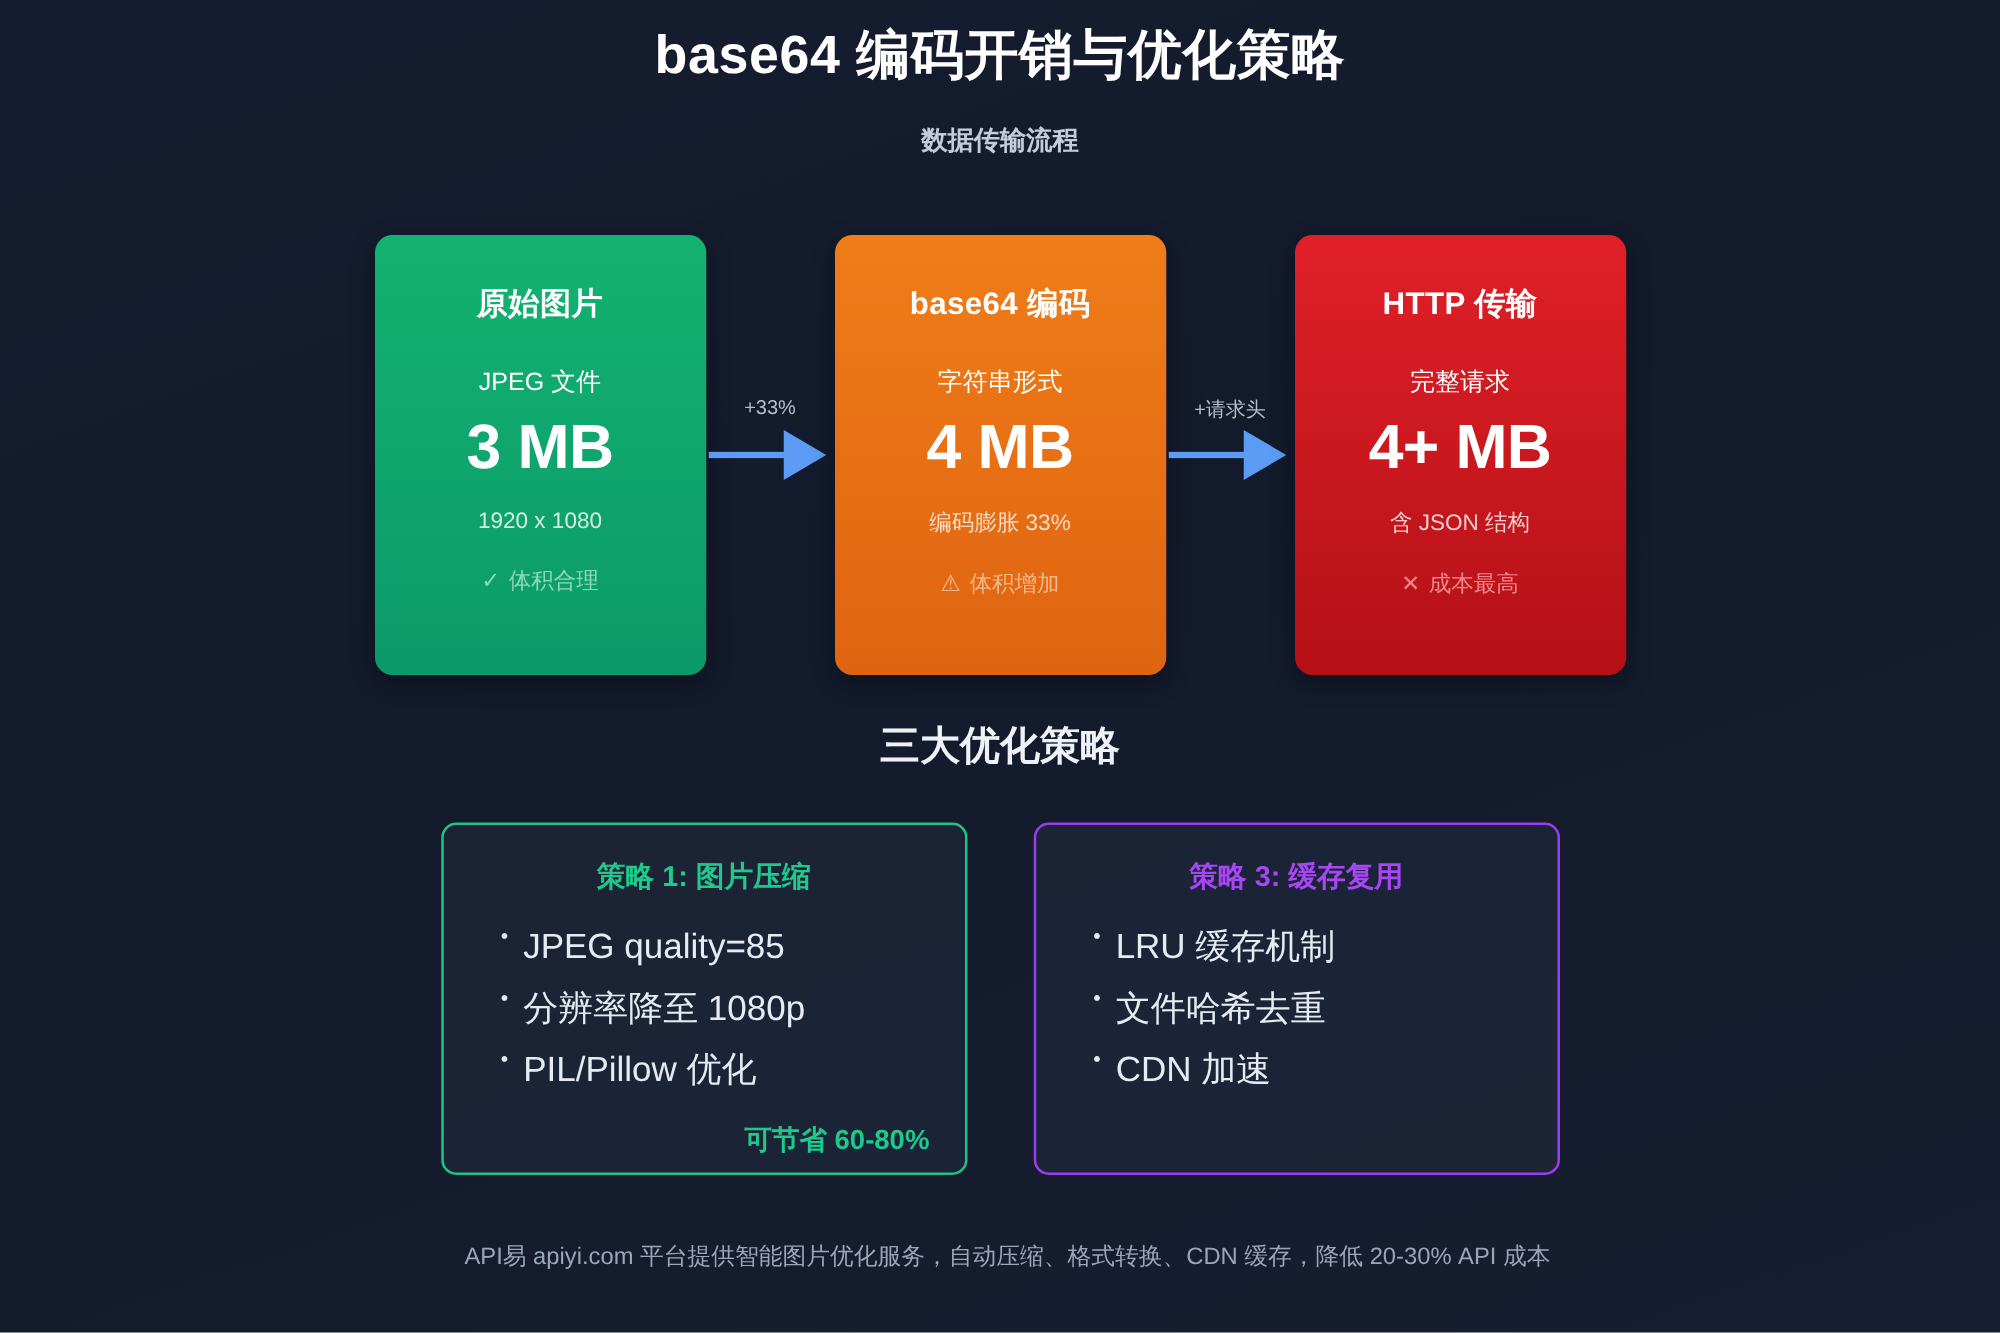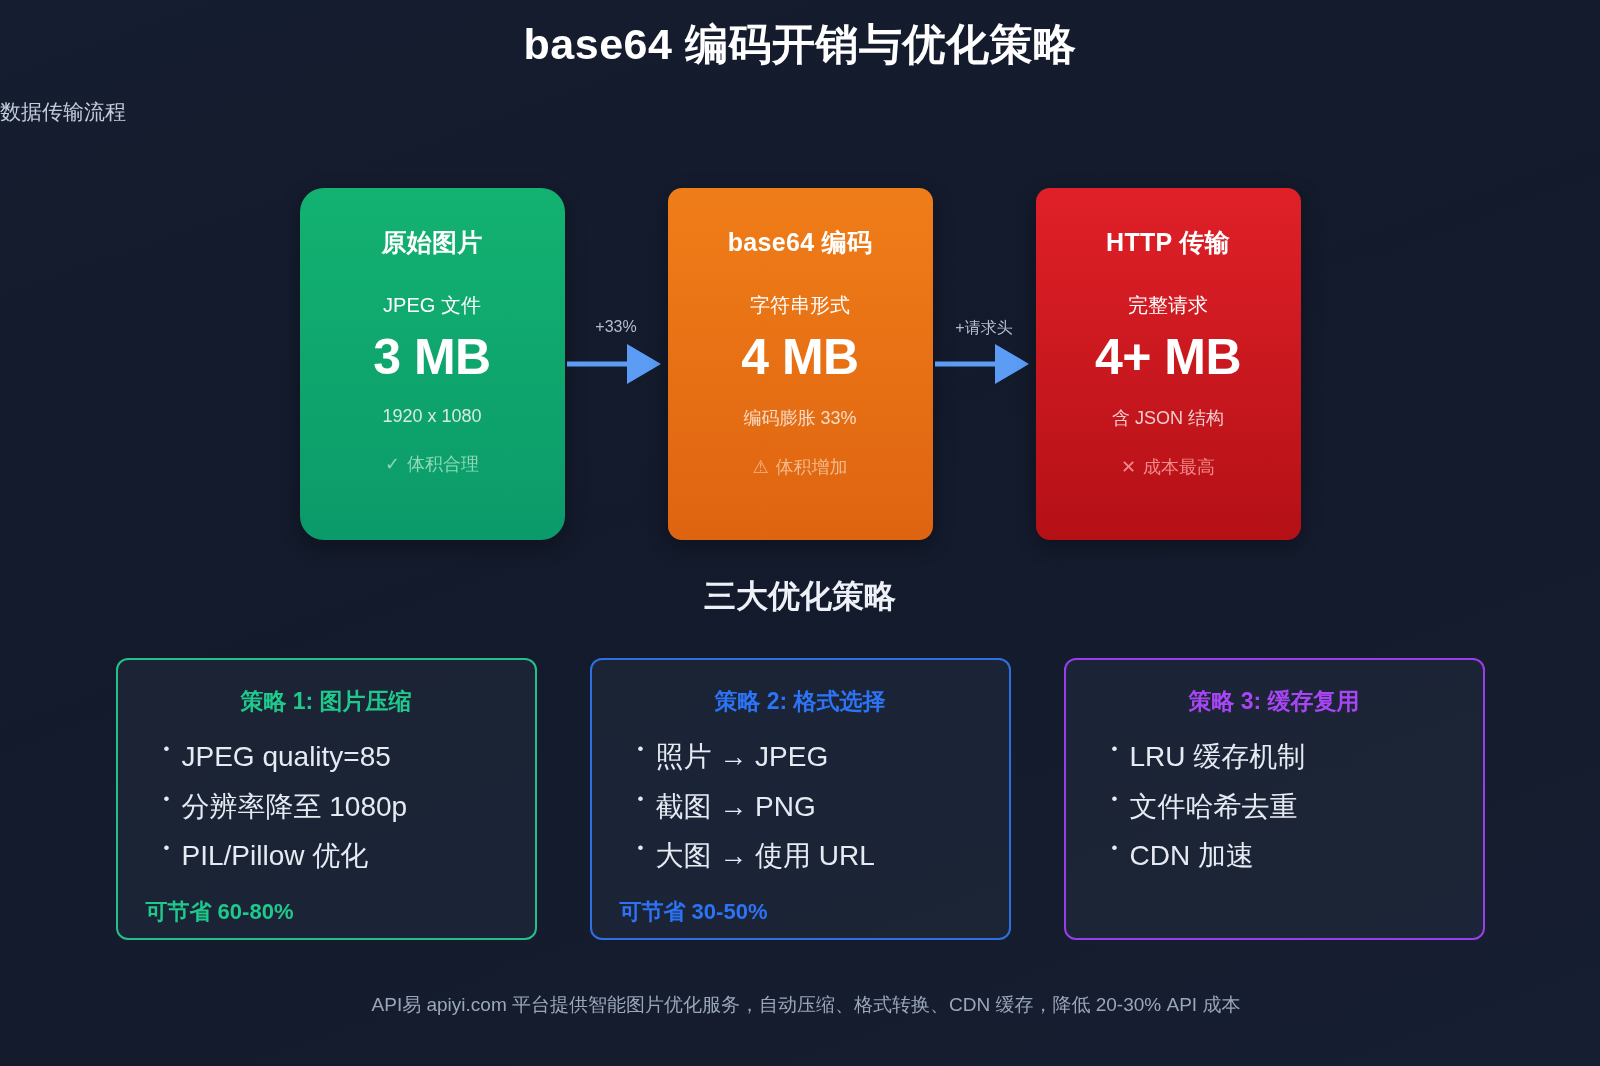--- a/index.html
+++ b/index.html
@@ -19,25 +19,25 @@
   .page-title {
     text-align: center;
     font-size: 43px;
     font-weight: bold;
     color: #ffffff;
     letter-spacing: 0.5px;
     padding-top: 18px;
     line-height: 1.25;
   }
   .page-subtitle {
-    text-align: left;
+    text-align: center;
     font-size: 21px;
     color: #c3ccda;
     margin-top: 26px;
-    font-weight: normal;
+    font-weight: bold;
   }
 
   
   .flow-row {
     position: absolute;
     left: 0; right: 0;
     top: 188px;
     height: 352px;
     display: flex;
     align-items: center;
@@ -47,21 +47,21 @@
     width: 265px;
     height: 352px;
     border-radius: 14px;
     display: flex;
     flex-direction: column;
     align-items: center;
     padding-top: 38px;
     position: relative;
     box-shadow: 0 6px 20px rgba(0,0,0,0.32);
   }
-  .flow-card.green  { background: linear-gradient(180deg, #13b271 0%, #0b9a6a 100%); border-radius: 24px; }
+  .flow-card.green  { background: linear-gradient(180deg, #13b271 0%, #0b9a6a 100%); }
   .flow-card.orange { background: linear-gradient(180deg, #ef7d18 0%, #df6411 100%); }
   .flow-card.red    { background: linear-gradient(180deg, #e02028 0%, #b41016 100%); }
 
   .fc-title {
     font-size: 25px;
     font-weight: bold;
     color: #ffffff;
     letter-spacing: 0.3px;
   }
   .fc-sub {
@@ -192,21 +192,21 @@
   }
   .st-list li::before {
     content: "\2022";
     position: absolute;
     left: -18px;
     top: -1px;
     color: #e6ebf3;
     font-size: 17px;
   }
   .st-footer {
-    text-align: left;
+    text-align: right;
     font-size: 22px;
     font-weight: bold;
     margin-top: 8px;
   }
   .st-footer.f-green  { color: #1fc98c; }
   .st-footer.f-blue   { color: #2d73f5; }
   .st-footer.f-purple { color: #a845f5; }
 
   
   .page-footer {
@@ -280,29 +280,20 @@
   <div class="strategy-card s-green">
     <div class="st-title t-green">策略 1: 图片压缩</div>
     <ul class="st-list">
       <li>JPEG quality=85</li>
       <li>分辨率降至 1080p</li>
       <li>PIL/Pillow 优化</li>
     </ul>
     <div class="st-footer f-green">可节省 60-80%</div>
   </div>
 
-  <div class="strategy-card s-blue">
-    <div class="st-title t-blue">策略 2: 格式选择</div>
-    <ul class="st-list">
-      <li>照片 → JPEG</li>
-      <li>截图 → PNG</li>
-      <li>大图 → 使用 URL</li>
-    </ul>
-    <div class="st-footer f-blue">可节省 30-50%</div>
-  </div>
 
   <div class="strategy-card s-purple">
     <div class="st-title t-purple">策略 3: 缓存复用</div>
     <ul class="st-list">
       <li>LRU 缓存机制</li>
       <li>文件哈希去重</li>
       <li>CDN 加速</li>
     </ul>
   </div>
 

